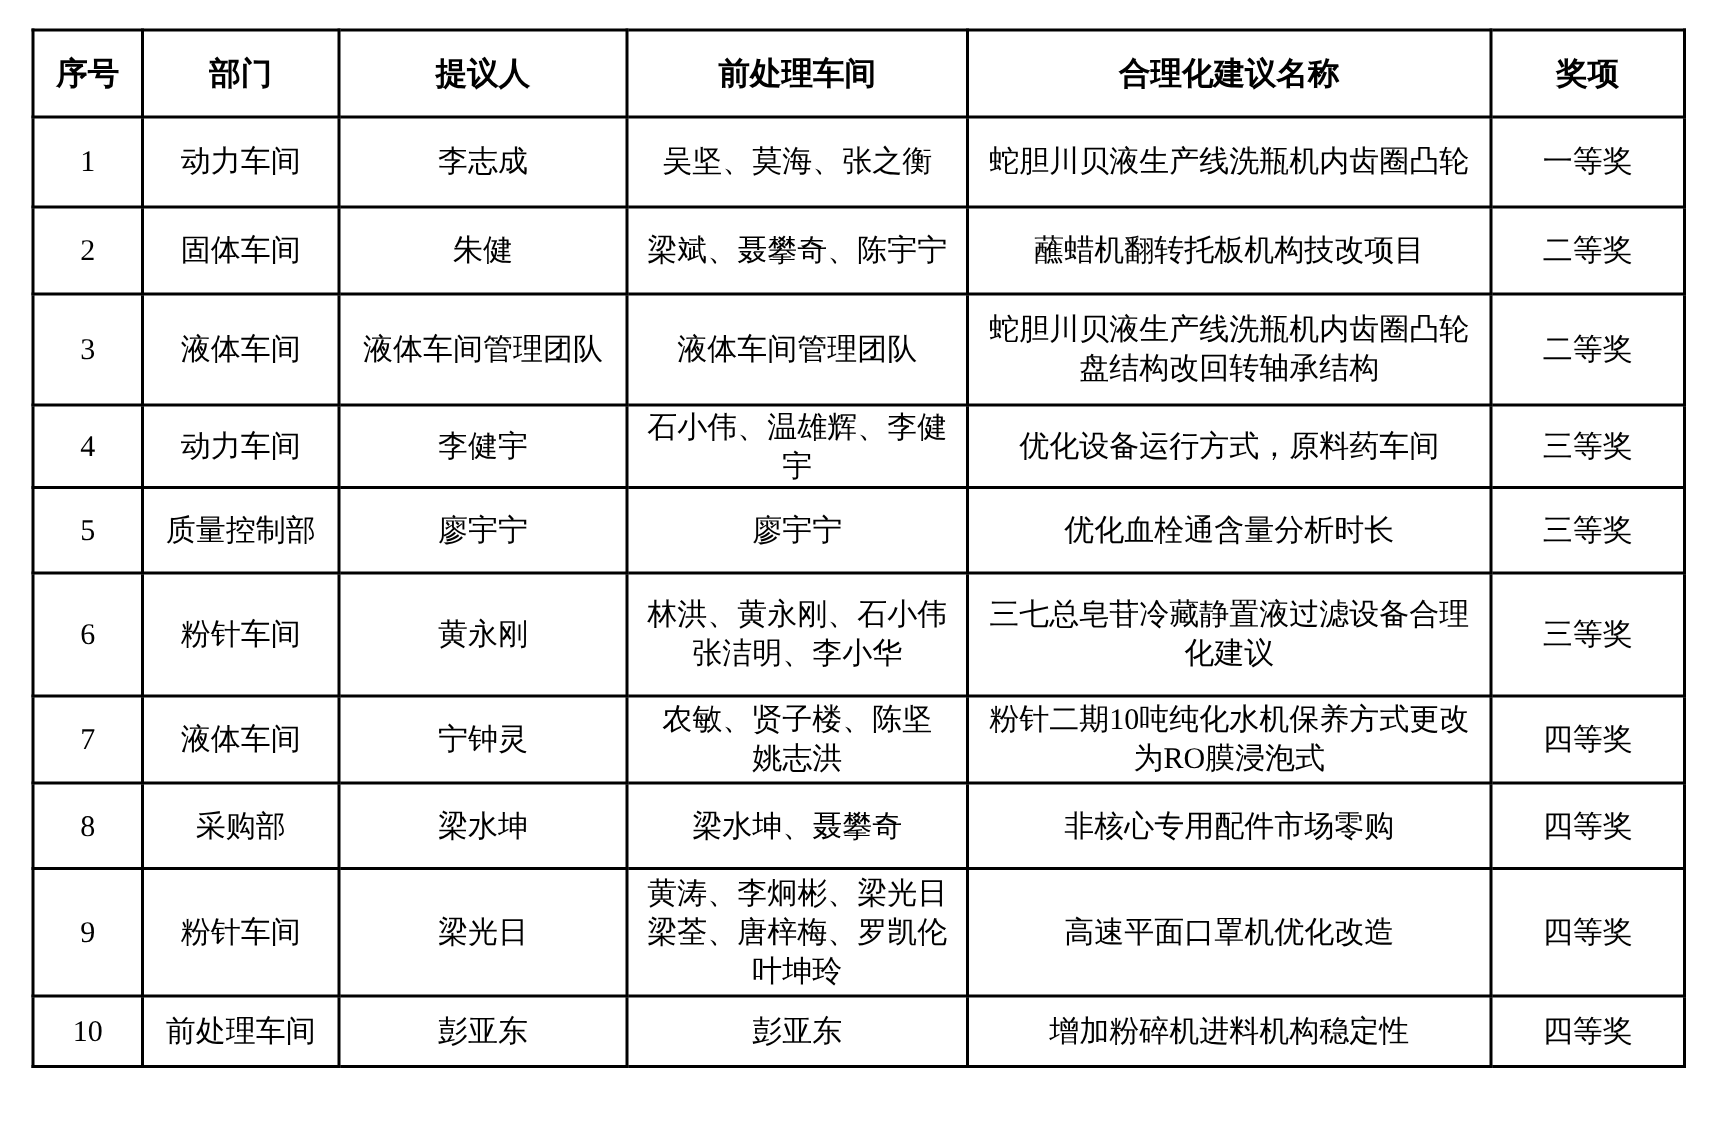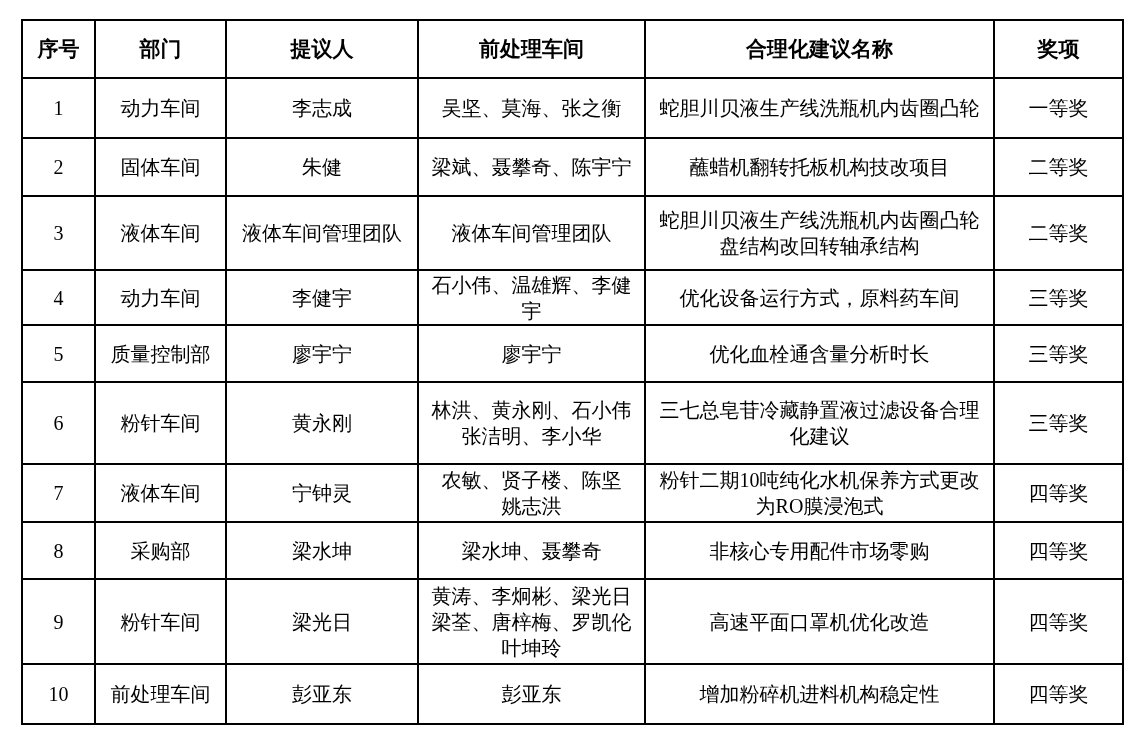--- a/index.html
+++ b/index.html
@@ -141,21 +141,21 @@
         <tr style="height: 85px;">
           <td>9</td>
           <td>粉针车间</td>
           <td>梁光日</td>
           <td>黄涛、李炯彬、梁光日
 梁荃、唐梓梅、罗凯伦
 叶坤玲</td>
           <td>高速平面口罩机优化改造</td>
           <td>四等奖</td>
         </tr>
-        <tr style="height: 60px;">
+        <tr style="height: 47px;">
           <td>10</td>
           <td>前处理车间</td>
           <td>彭亚东</td>
           <td>彭亚东</td>
           <td>增加粉碎机进料机构稳定性</td>
           <td>四等奖</td>
         </tr>
       </tbody>
   </table>
 </div>

